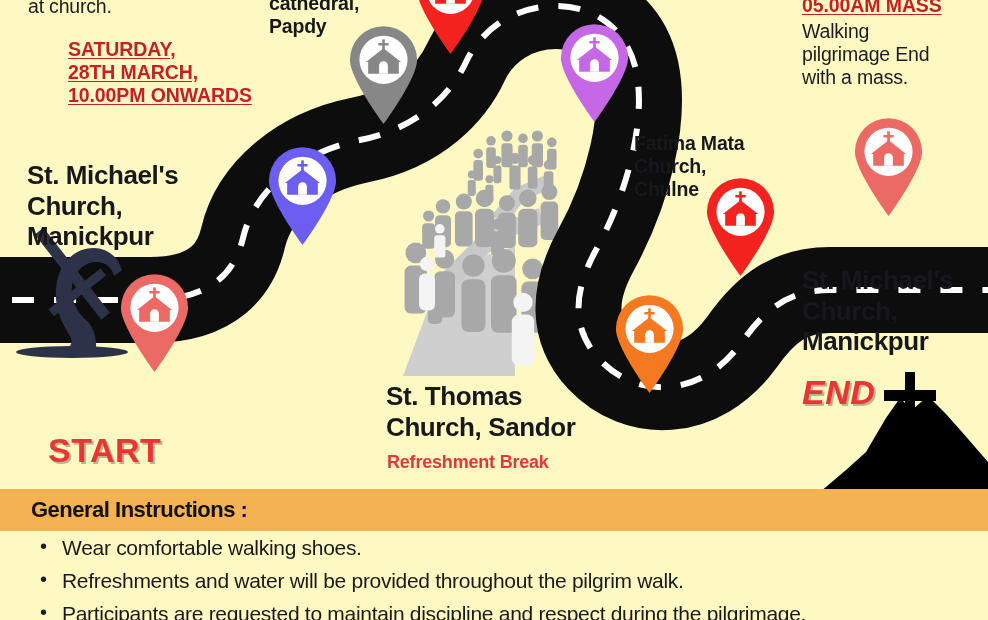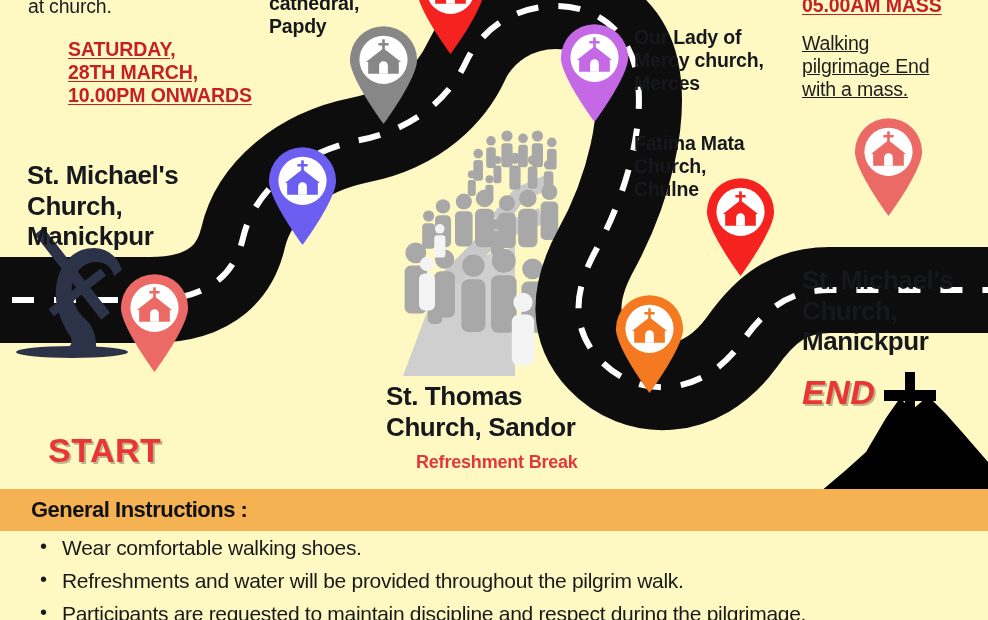--- a/index.html
+++ b/index.html
@@ -293,38 +293,35 @@
 10.00PM ONWARDS</div>
 
   <div class="txt lbl-big" style="left:27px; top:160px;">St. Michael's
 Church,
 Manickpur</div>
 
 
   <div class="txt lbl" style="left:269px; top:-8px;">cathedral,
 Papdy</div>
 
-  <div class="txt lbl" style="left:634px; top:26px;">Our Lady of
-Mercy church,
-Merces</div>
 
   <div class="txt lbl" style="left:634px; top:132px;">Fatima Mata
 Church,
 Chulne</div>
 
   <div class="txt lbl-big" style="left:386px; top:381px;">St. Thomas
 Church, Sandor</div>
-  <div class="txt red-sub" style="left:387px; top:452px;margin-left:29px;">Refreshment Break</div>
+  <div class="txt red-sub" style="left:387px; top:452px;">Refreshment Break</div>
 
   <div class="txt lbl-big" style="left:802px; top:265px;">St. Michael's
 Church,
 Manickpur</div>
 
   <div class="txt red-head" style="left:802px; top:-6px;">05.00AM MASS</div>
-  <div class="txt body-txt" style="left:802px; top:32px;text-decoration:underline;">Walking
+  <div class="txt body-txt" style="left:802px; top:20px;">Walking
 pilgrimage End
 with a mass.</div>
 
   <div class="txt marker-word" style="left:32px; top:430px;margin-left:16px;">START</div>
   <div class="txt marker-word" style="left:802px; top:372px;font-style:italic;">END</div>
 
   <div id="instr-bar"></div>
   <div id="instr-title">General Instructions :</div>
 
   <ul id="instr-list">

